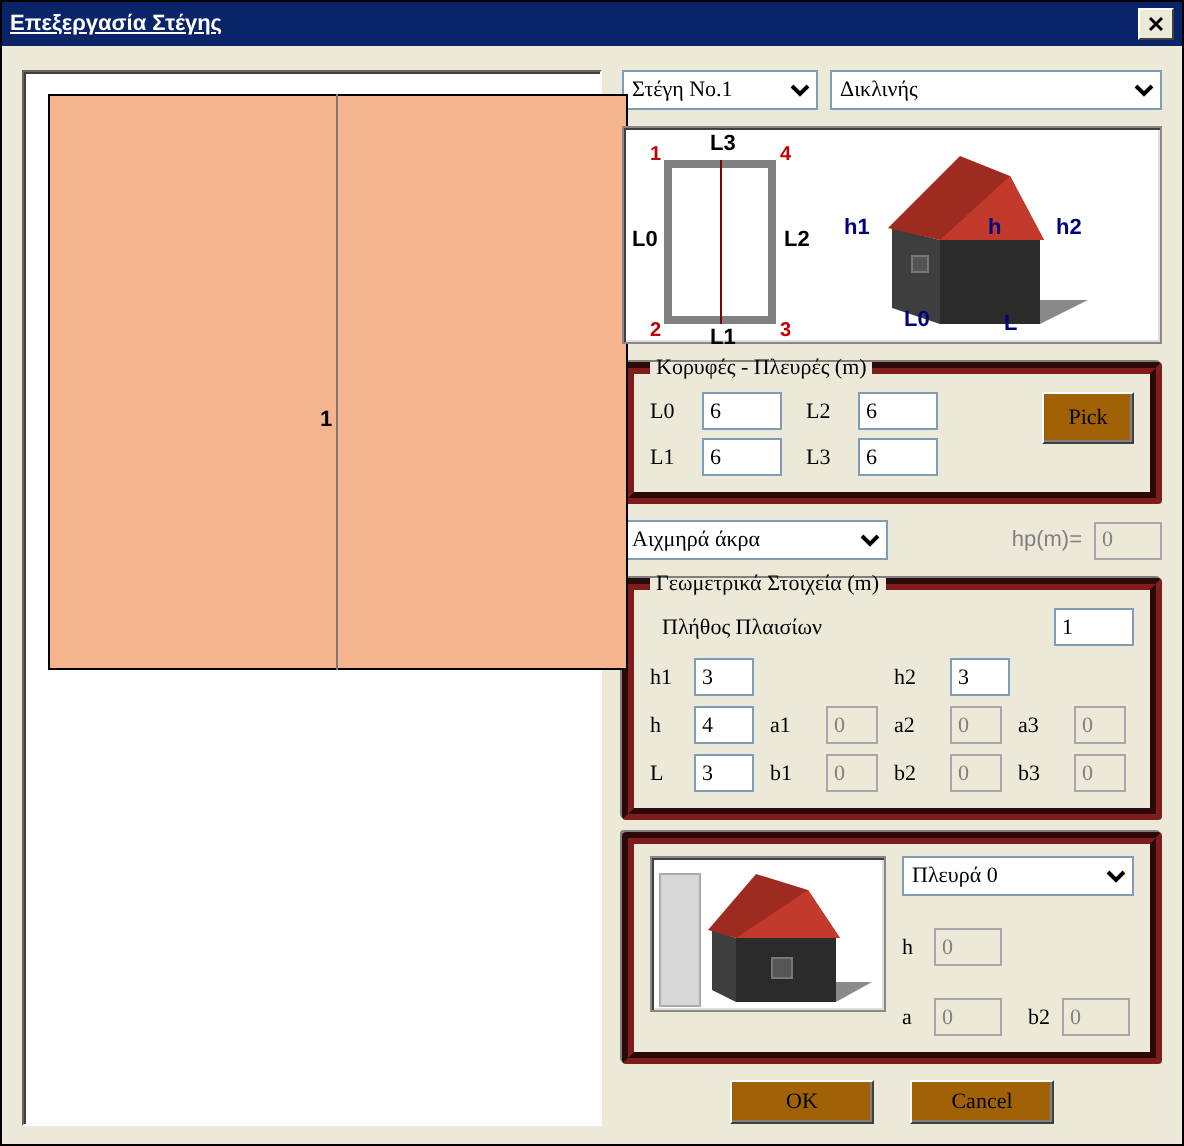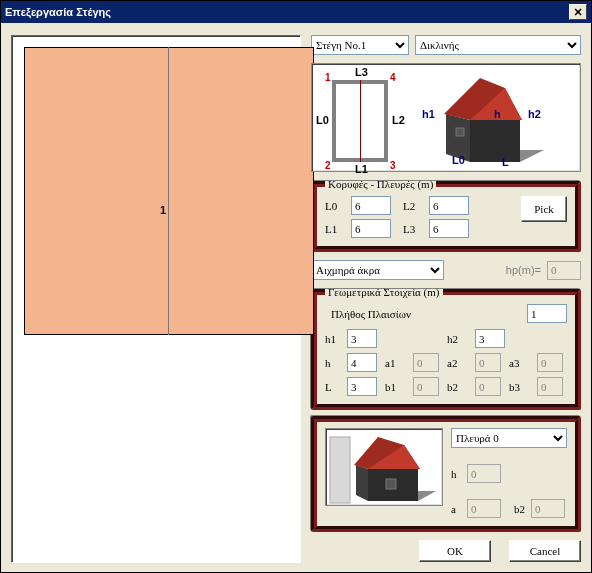--- a/index.html
+++ b/index.html
@@ -20,21 +20,21 @@
   .titlebar {
     height: 22px;
     background: linear-gradient(to bottom,#7B99E1 0%,#0A246A 8%,#0A246A 92%,#053184 100%);
     background: #0A246A;
     color: #fff;
     display: flex;
     align-items: center;
     padding: 0 4px;
     font-weight: bold;
   }
-  .titlebar .title { flex: 1; }
+  .titlebar .title { flex: 1; text-decoration: underline; }
   .title-close {
     width: 18px; height: 16px;
     background: #ECE9D8;
     border: 1px solid #fff;
     border-right-color: #404040;
     border-bottom-color: #404040;
     display: flex; align-items: center; justify-content: center;
     font-weight: bold; color:#000;
     font-size: 11px;
   }
@@ -101,37 +101,37 @@
     border: 1px groove #fff;
     margin: 0; padding: 6px 8px 8px 8px;
     font: 11px Tahoma;
   }
   fieldset.grp { border:6px solid #7f1d1d; border-radius:2px; border-style: groove; }
   legend { padding: 0 3px; }
   .btn {
     height: 22px;
     min-width: 70px;
     font: 11px Tahoma;
-    background:#ffffff;
+    background:#a16207;
     border:1px solid #404040;
     border-top-color:#fff; border-left-color:#fff;
     box-shadow: inset -1px -1px 0 #808080;
     cursor:pointer;
   }
   .diag-box {
     background:#fff;
     border:1px solid #888;
     box-shadow: inset 1px 1px 0 #404040, inset -1px -1px 0 #DFDFDF;
     position:relative;
   }
   .chk { width:13px;height:13px; }
   .small-lbl { width: 18px; text-align:left;}
   .footer-btns {
     display:flex; gap:18px;
-    justify-content:flex-end;
+    justify-content:center;
     padding-top:4px;
   }
   
   .dg-rect { position:absolute; border:4px solid #808080; }
   .dg-midline { position:absolute; background:#800000; }
   .dg-text { position:absolute; font-weight:bold; }
   .dg-red { color:#C00000; font-size:10px; }
   .dg-black { color:#000; font-size:11px;}
   
   .house { position:absolute; }

